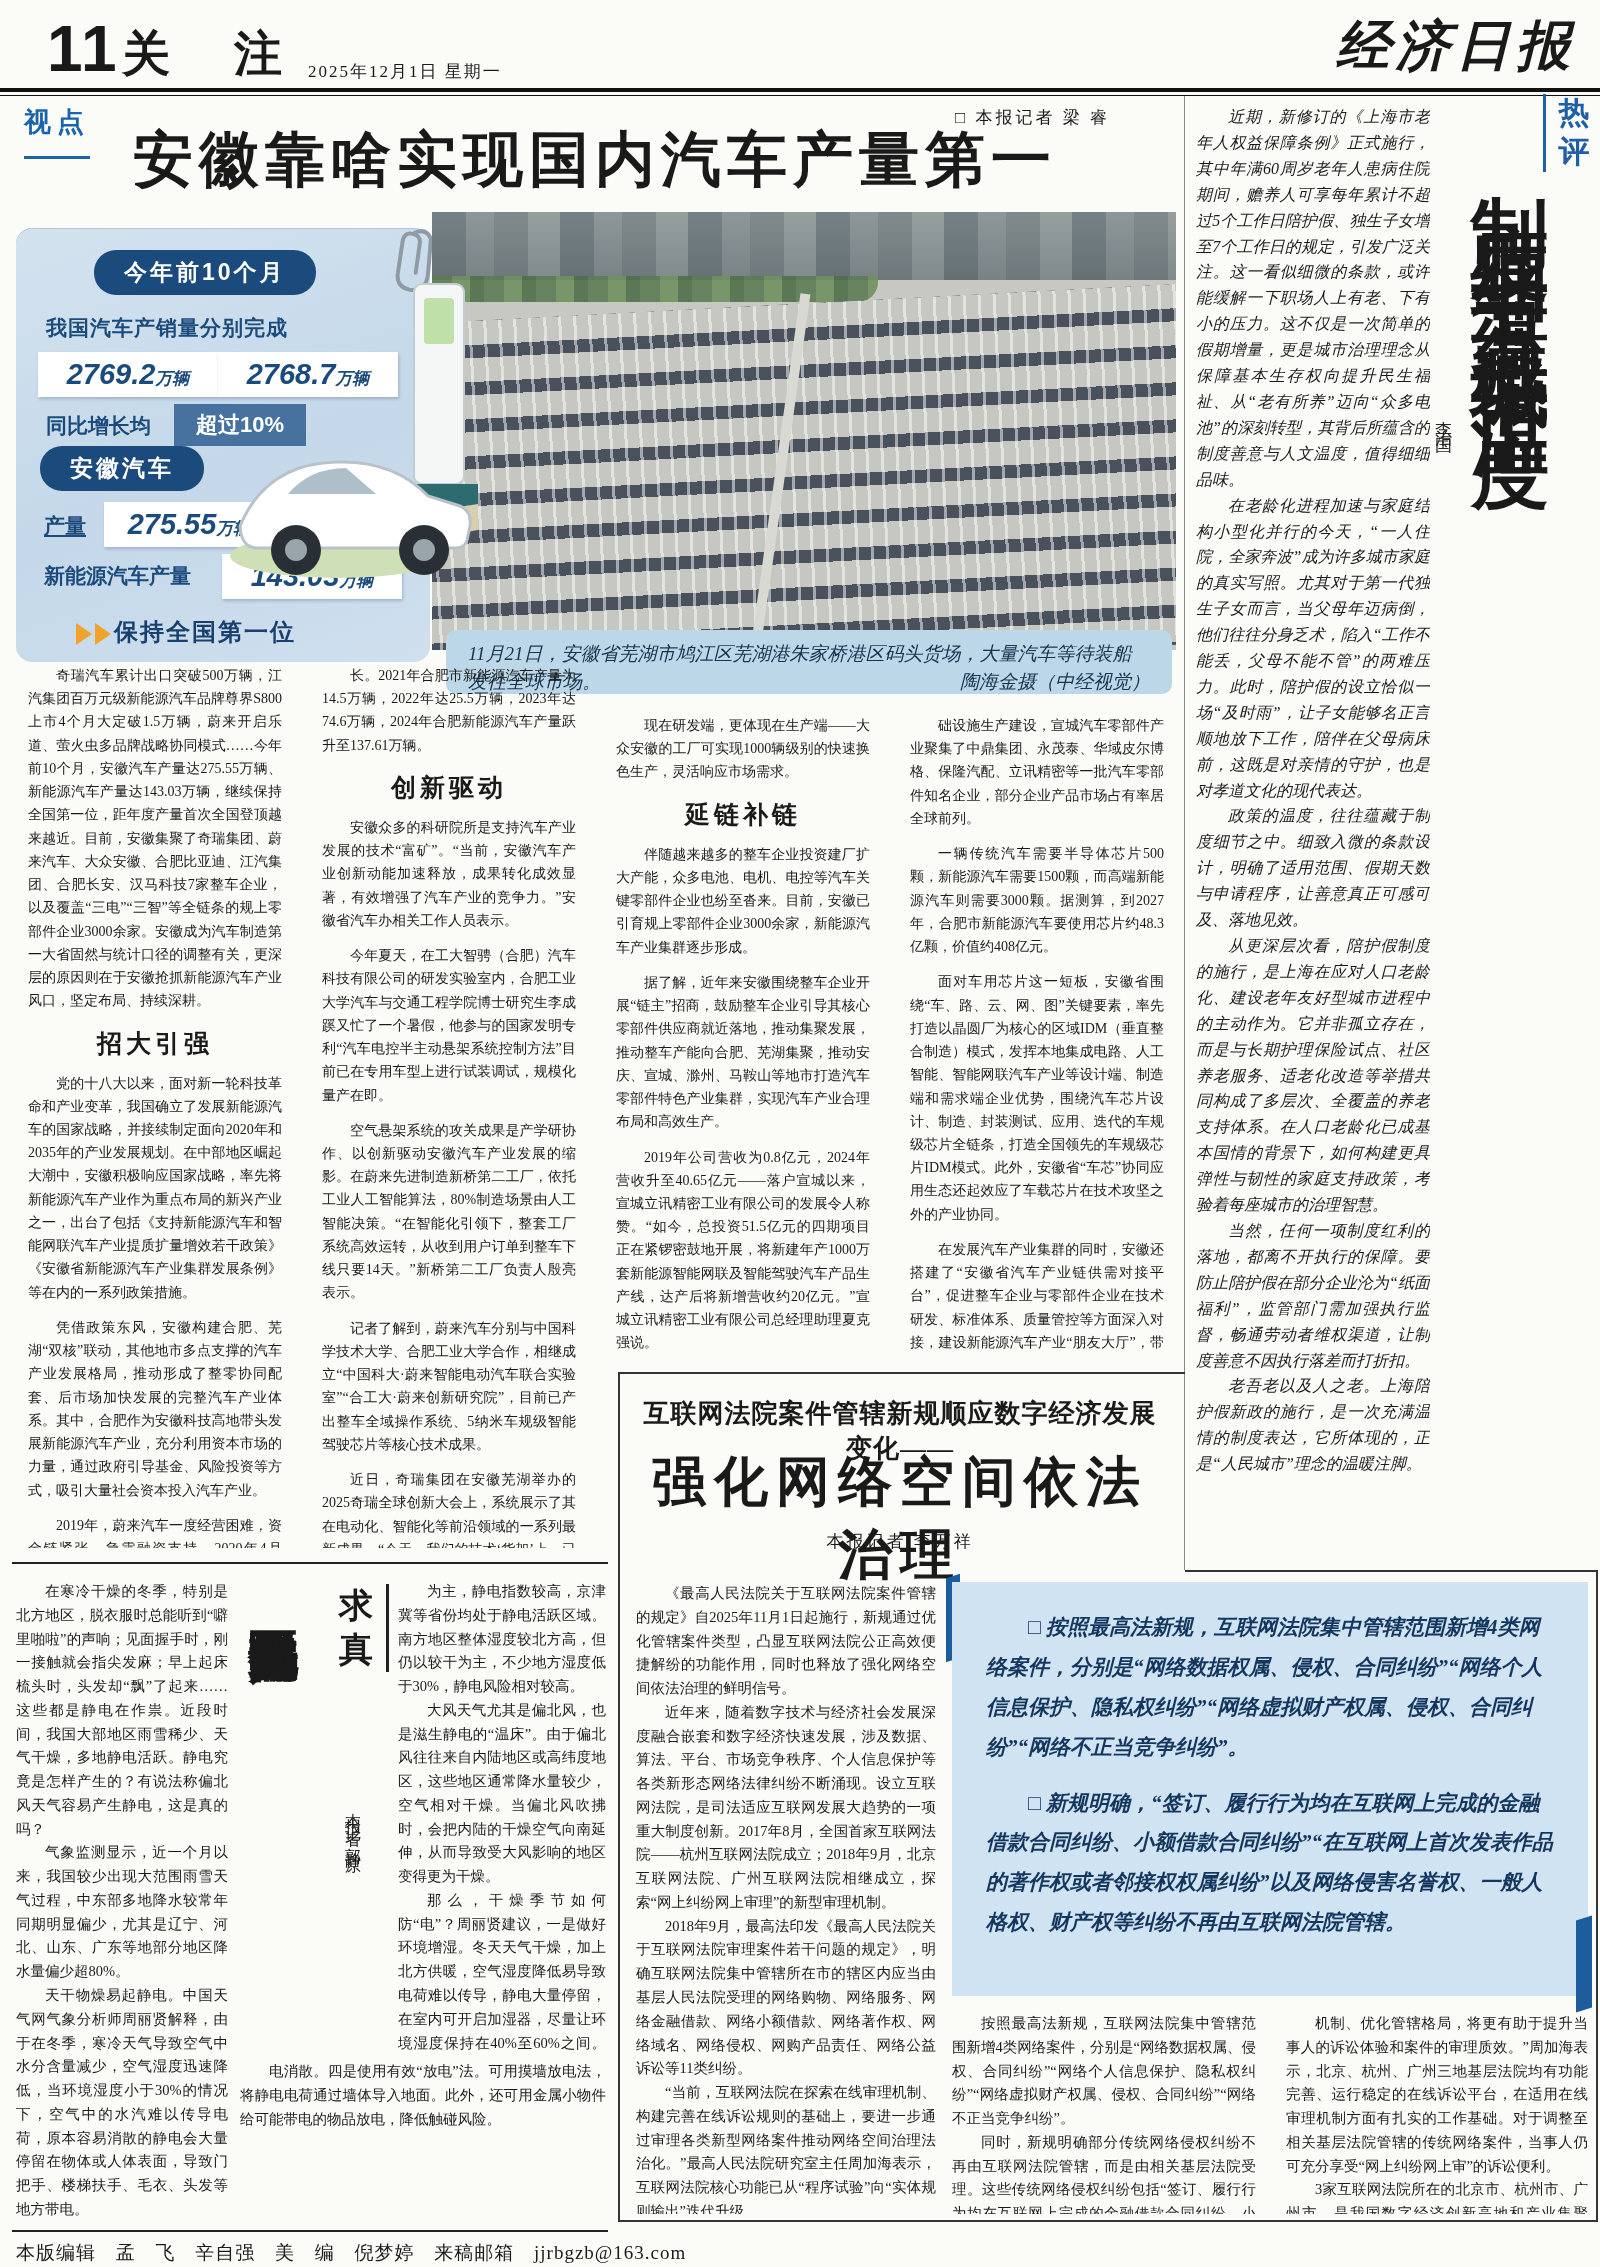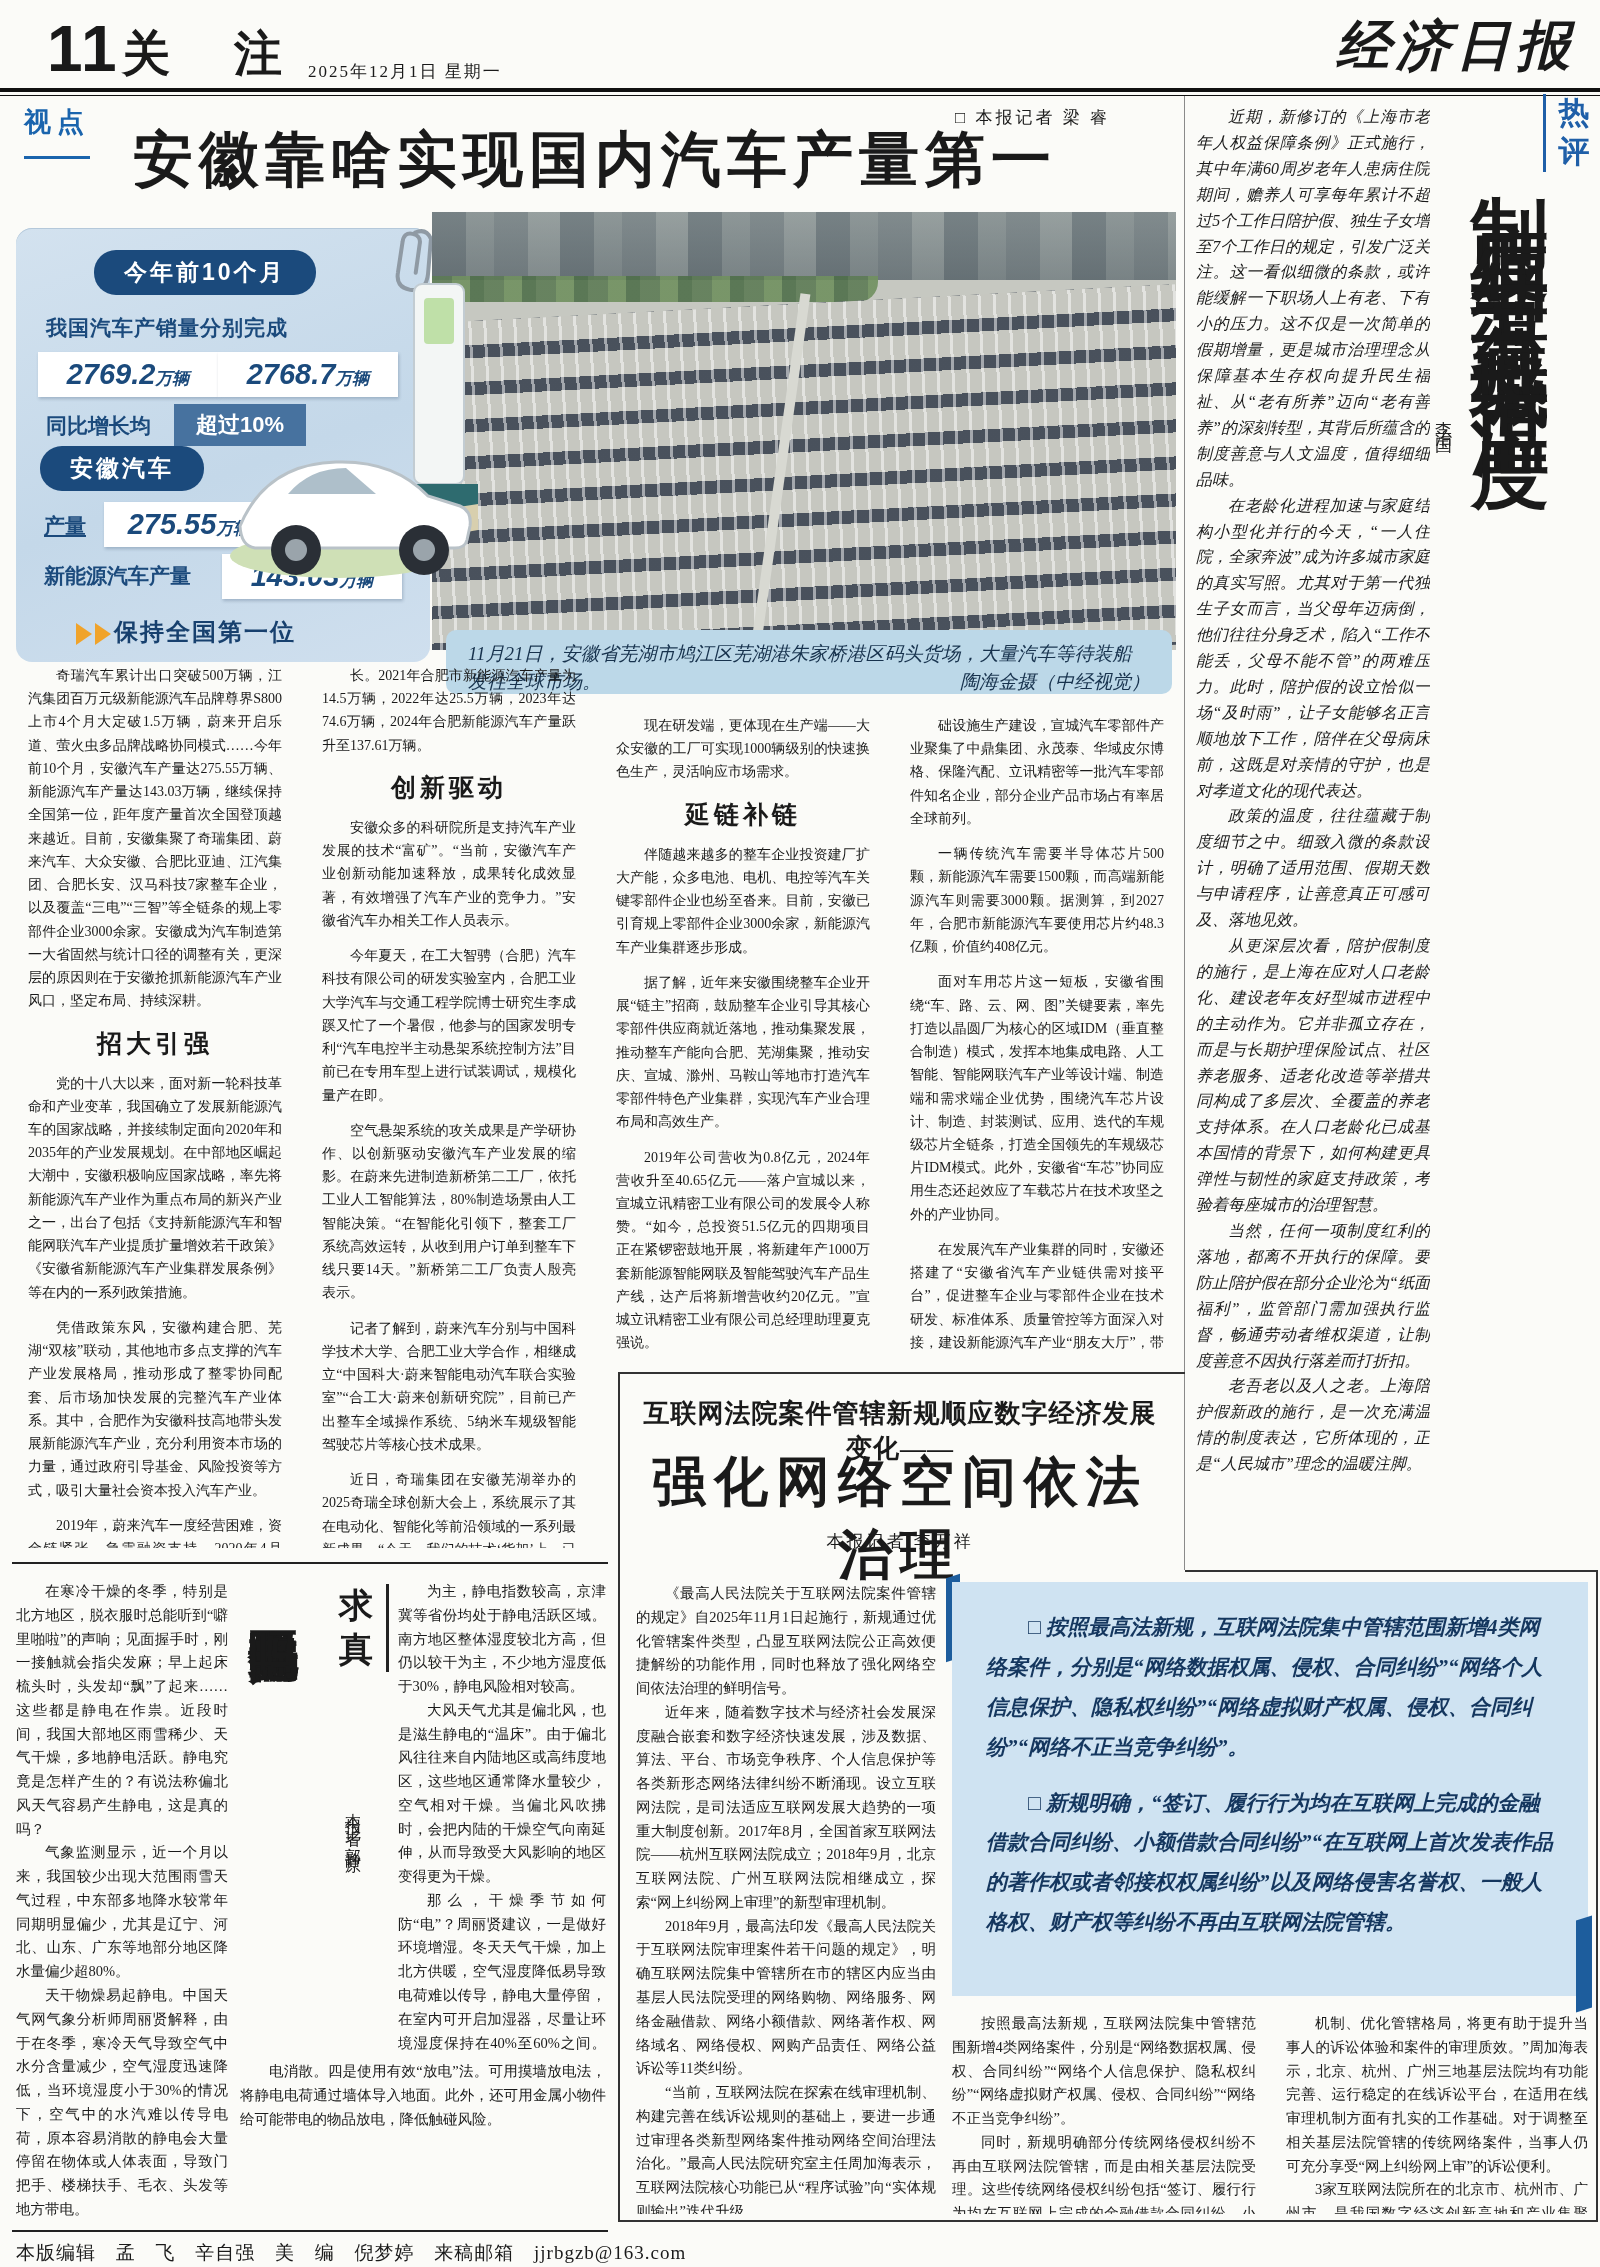--- a/index.html
+++ b/index.html
@@ -233,21 +233,21 @@
       <p class="para">在发展汽车产业集群的同时，安徽还搭建了“安徽省汽车产业链供需对接平台”，促进整车企业与零部件企业在技术研发、标准体系、质量管控等方面深入对接，建设新能源汽车产业“朋友大厅”，带动化开展政策协同、要素对接、技术交流、供需对接等服务活动，推动整车企业、零部件企业、科研机构、金融机构等高效协同开放发展。</p>
     </div>
 
   <div class="abs vdiv"></div>
   <div class="abs hr-above-fact"></div>
 
   <div class="abs hc-label">热评</div>
   <div class="abs hc-headline">制度细节蕴藏城市温度</div>
   <div class="abs hc-author">李治国</div>
   <div class="abs hc-body">
-      <p class="para">近期，新修订的《上海市老年人权益保障条例》正式施行，其中年满60周岁老年人患病住院期间，赡养人可享每年累计不超过5个工作日陪护假、独生子女增至7个工作日的规定，引发广泛关注。这一看似细微的条款，或许能缓解一下职场人上有老、下有小的压力。这不仅是一次简单的假期增量，更是城市治理理念从保障基本生存权向提升民生福祉、从“老有所养”迈向“老有善养”的深刻转型，其背后所蕴含的制度善意与人文温度，值得细细品味。</p>
+      <p class="para">近期，新修订的《上海市老年人权益保障条例》正式施行，其中年满60周岁老年人患病住院期间，赡养人可享每年累计不超过5个工作日陪护假、独生子女增至7个工作日的规定，引发广泛关注。这一看似细微的条款，或许能缓解一下职场人上有老、下有小的压力。这不仅是一次简单的假期增量，更是城市治理理念从保障基本生存权向提升民生福祉、从“老有所养”迈向“众多电池”的深刻转型，其背后所蕴含的制度善意与人文温度，值得细细品味。</p>
       <p class="para">在老龄化进程加速与家庭结构小型化并行的今天，“一人住院，全家奔波”成为许多城市家庭的真实写照。尤其对于第一代独生子女而言，当父母年迈病倒，他们往往分身乏术，陷入“工作不能丢，父母不能不管”的两难压力。此时，陪护假的设立恰似一场“及时雨”，让子女能够名正言顺地放下工作，陪伴在父母病床前，这既是对亲情的守护，也是对孝道文化的现代表达。</p>
       <p class="para">政策的温度，往往蕴藏于制度细节之中。细致入微的条款设计，明确了适用范围、假期天数与申请程序，让善意真正可感可及、落地见效。</p>
       <p class="para">从更深层次看，陪护假制度的施行，是上海在应对人口老龄化、建设老年友好型城市进程中的主动作为。它并非孤立存在，而是与长期护理保险试点、社区养老服务、适老化改造等举措共同构成了多层次、全覆盖的养老支持体系。在人口老龄化已成基本国情的背景下，如何构建更具弹性与韧性的家庭支持政策，考验着每座城市的治理智慧。</p>
       <p class="para">当然，任何一项制度红利的落地，都离不开执行的保障。要防止陪护假在部分企业沦为“纸面福利”，监管部门需加强执行监督，畅通劳动者维权渠道，让制度善意不因执行落差而打折扣。</p>
       <p class="para">老吾老以及人之老。上海陪护假新政的施行，是一次充满温情的制度表达，它所体现的，正是“人民城市”理念的温暖注脚。</p>
     </div>
 
   <div class="abs nbx nb-top1"></div>
   <div class="abs nbx nb-left"></div>
   <div class="abs nbx nb-bottom"></div>

